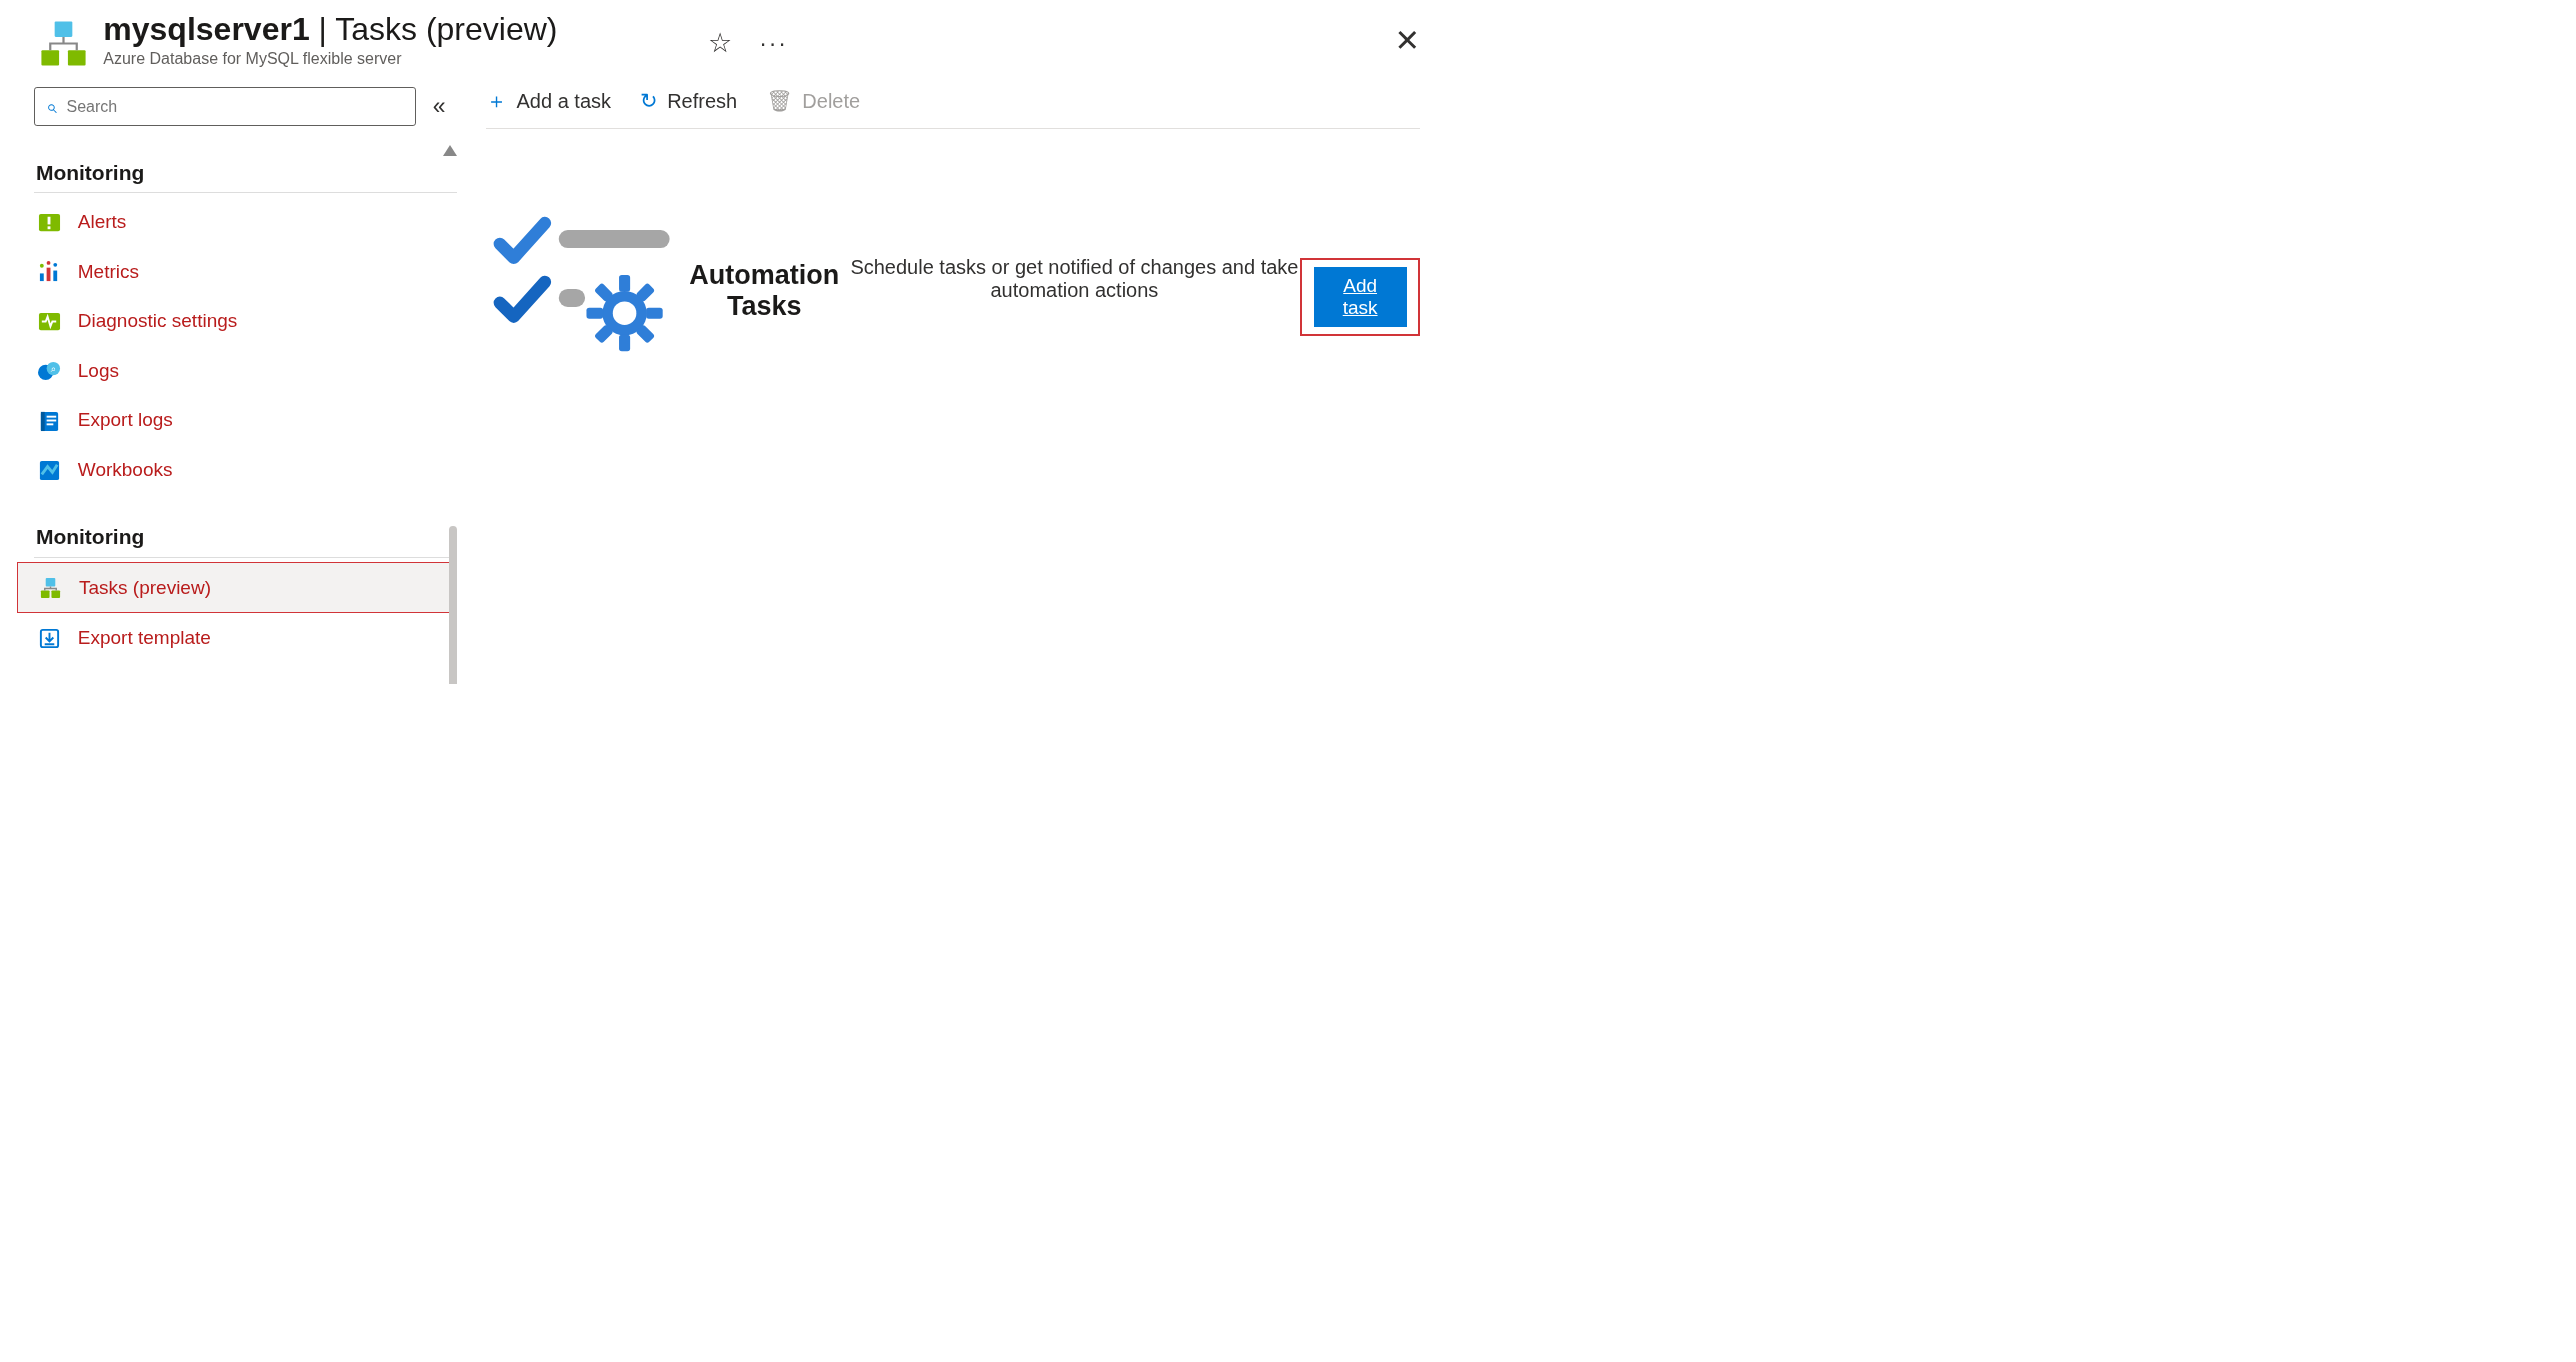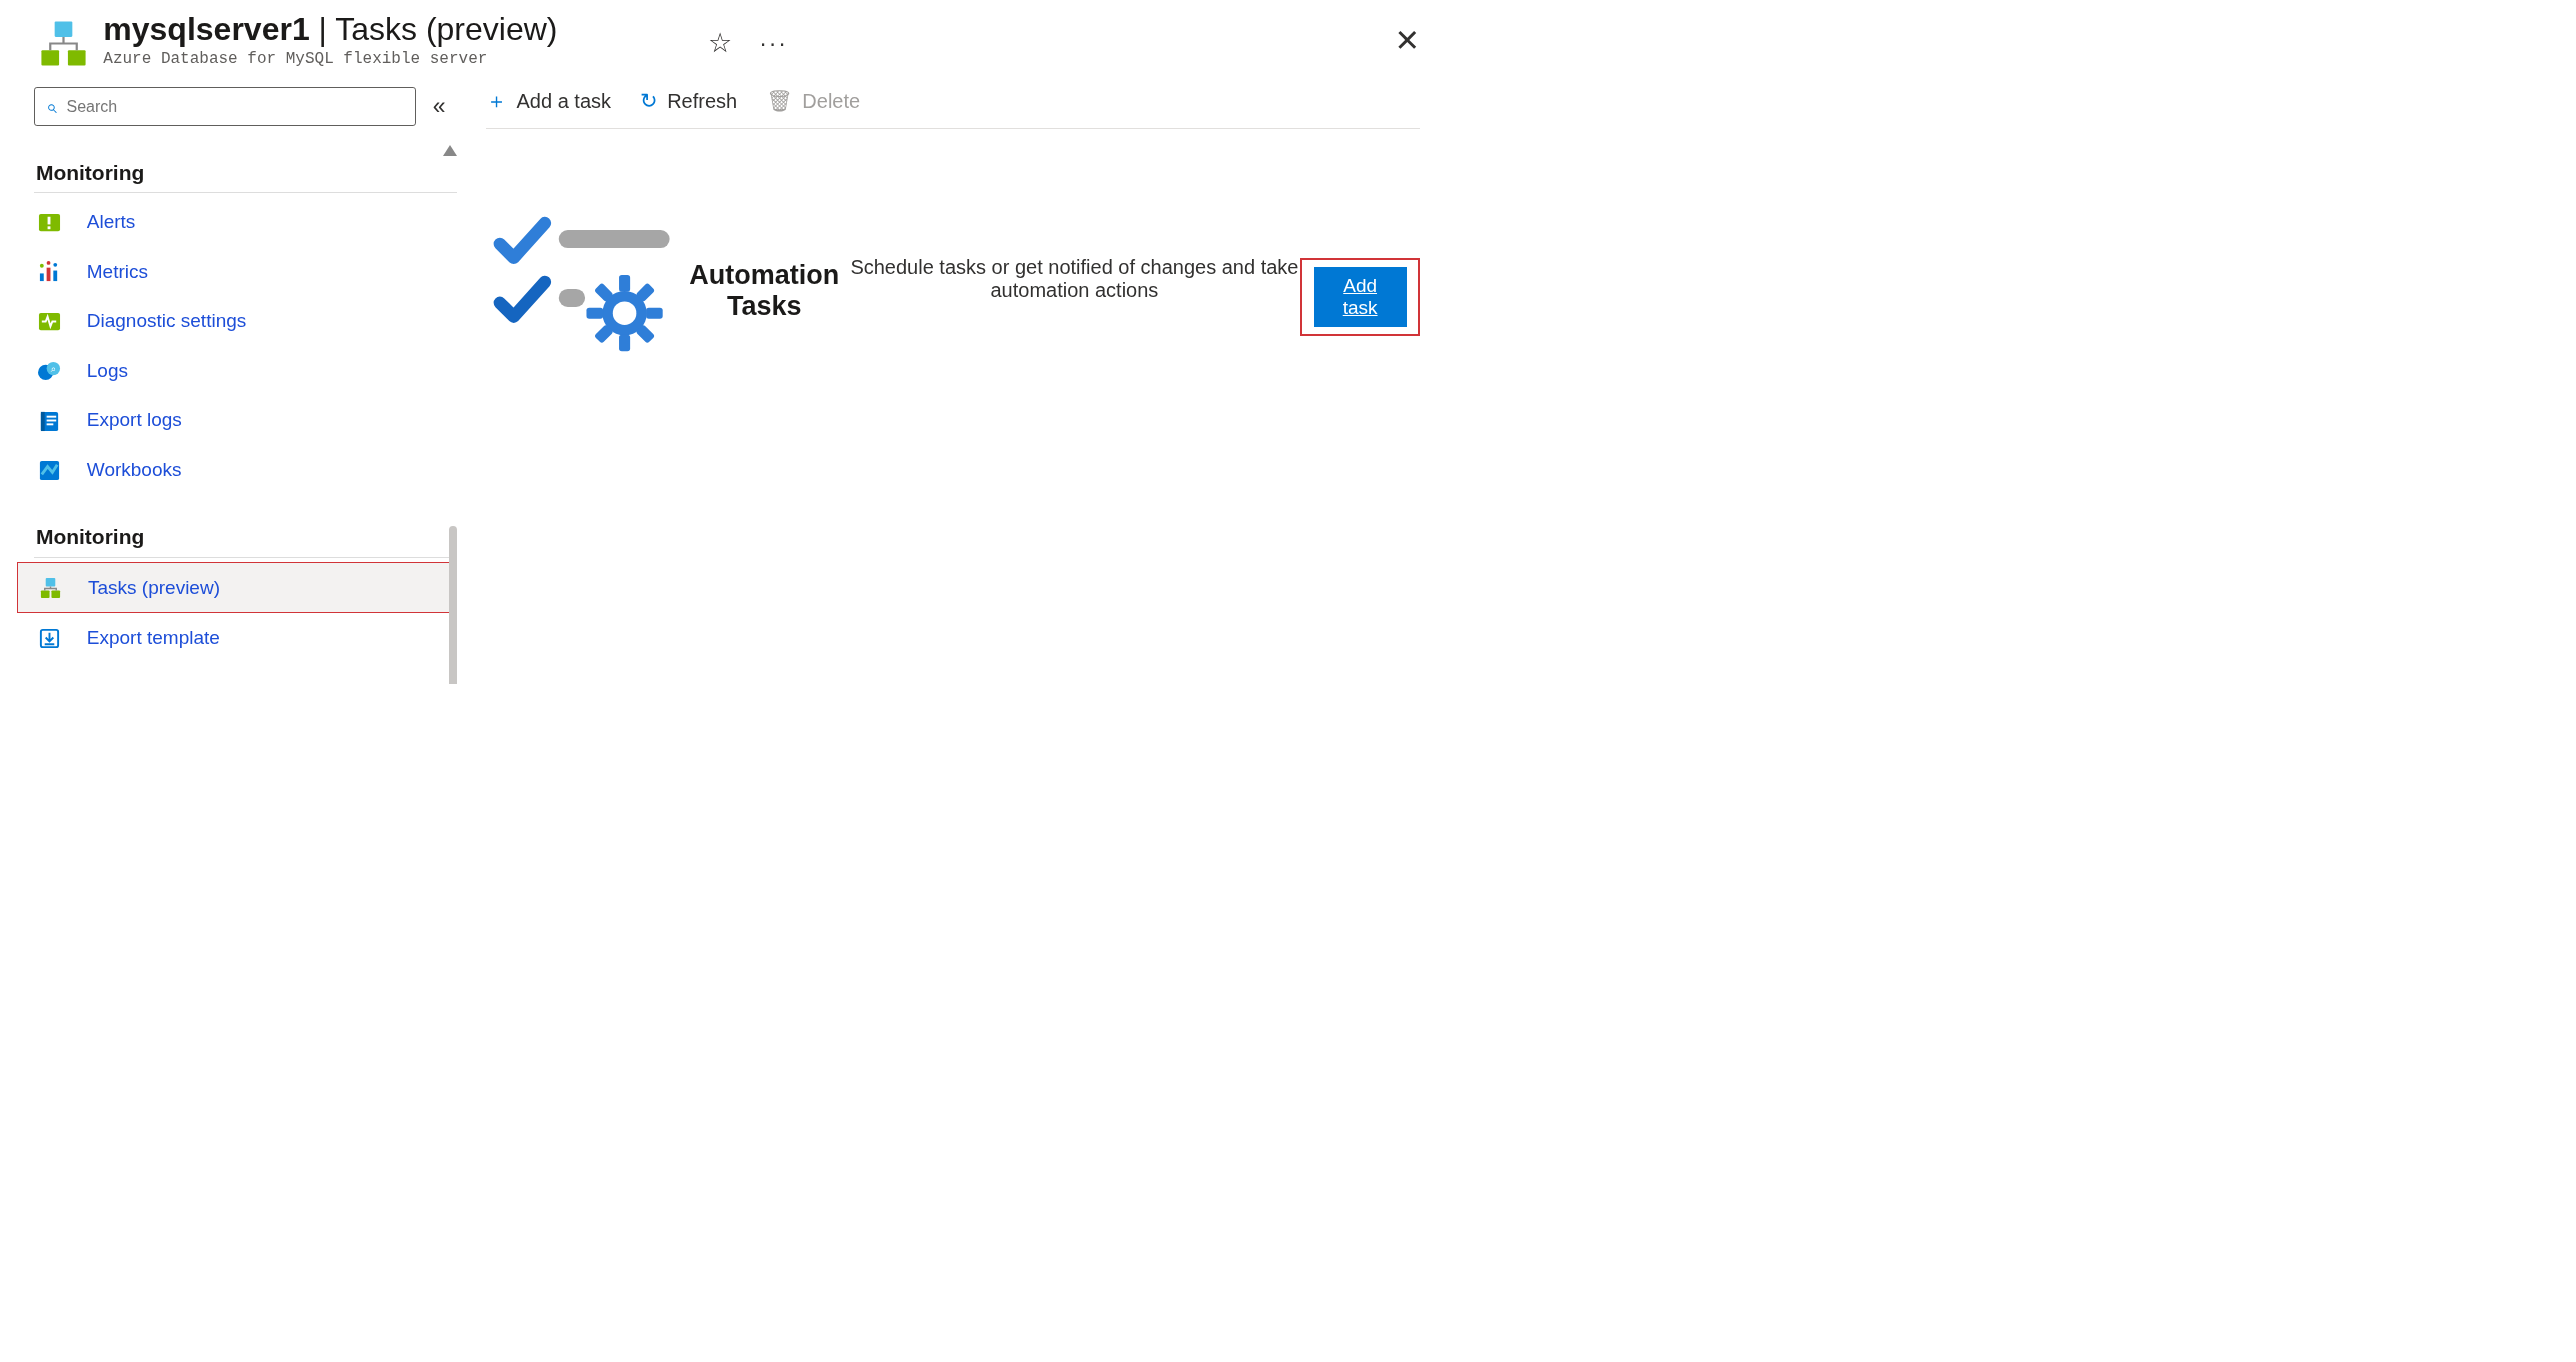--- a/index.html
+++ b/index.html
@@ -15,21 +15,21 @@
       margin-left: 8px;
     }
     .header-icon {
       width: 53px;
       height: 53px;
       margin-right: 13.3px;
       margin-top: 5.7px;
     }
     .header-text h1 { font-size: 32px; font-weight: 400; color: #1b1a19; }
     .header-text h1 .bold { font-weight: 600; }
-    .header-text .subtitle { font-size: 16px; color: #605e5c; margin-top: 1.9px; font-family: Liberation Mono, monospace; }
+    .header-text .subtitle { font-size: 16px; color: #605e5c; margin-top: 1.9px; }
     .header-actions {
       position: absolute;
       left: 700px;
       top: 27px;
       display: flex;
       align-items: center;
       gap: 27px;
     }
     .star-icon { font-size: 27px; color: #323130; cursor: pointer; }
     .more-icon { font-size: 23px; color: #323130; letter-spacing: 1.9px; cursor: pointer; }
@@ -71,22 +71,22 @@
       padding: 9.5px 1.9px 7.6px 1.9px;
       border-bottom: 1px solid #ddd;
       margin-bottom: 3.8px;
     }
     .nav-item {
       display: flex;
       align-items: center;
       padding: 13.3px 3.8px;
       cursor: pointer;
       font-size: 19px;
-      color: #1d4ed8;
-      gap: 26px;
+      color: #b91c1c;
+      gap: 17px;
     }
     .nav-item .ni-icon { width: 23px; height: 23px; display: flex; align-items: center; justify-content: center; }
     .nav-item.selected {
       background: #f3f2f1;
       border: 1.9px solid #d13438;
       margin-left: -17px;
       padding-left: 21px;
     }
     
     .scroll-indicator {

